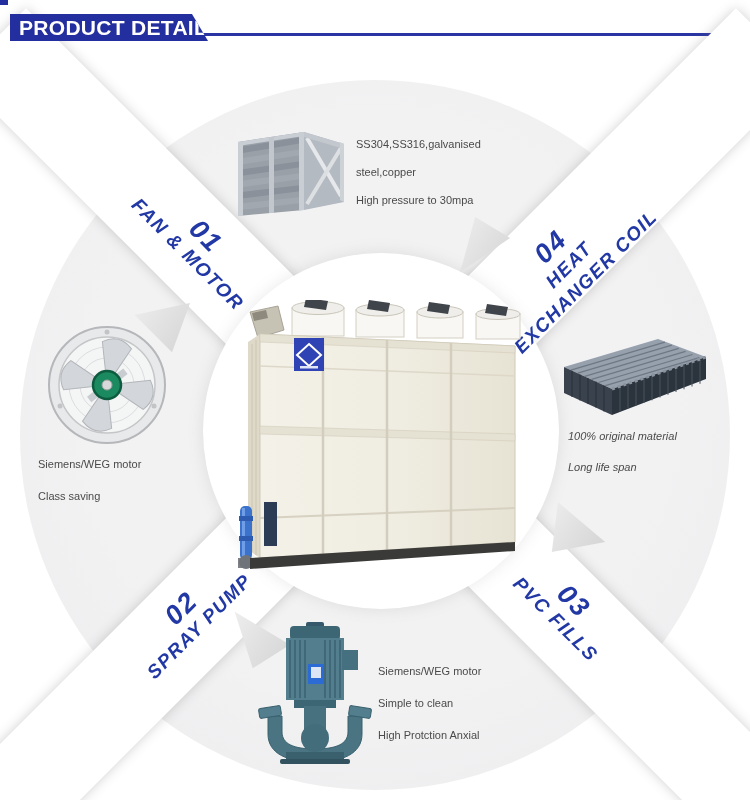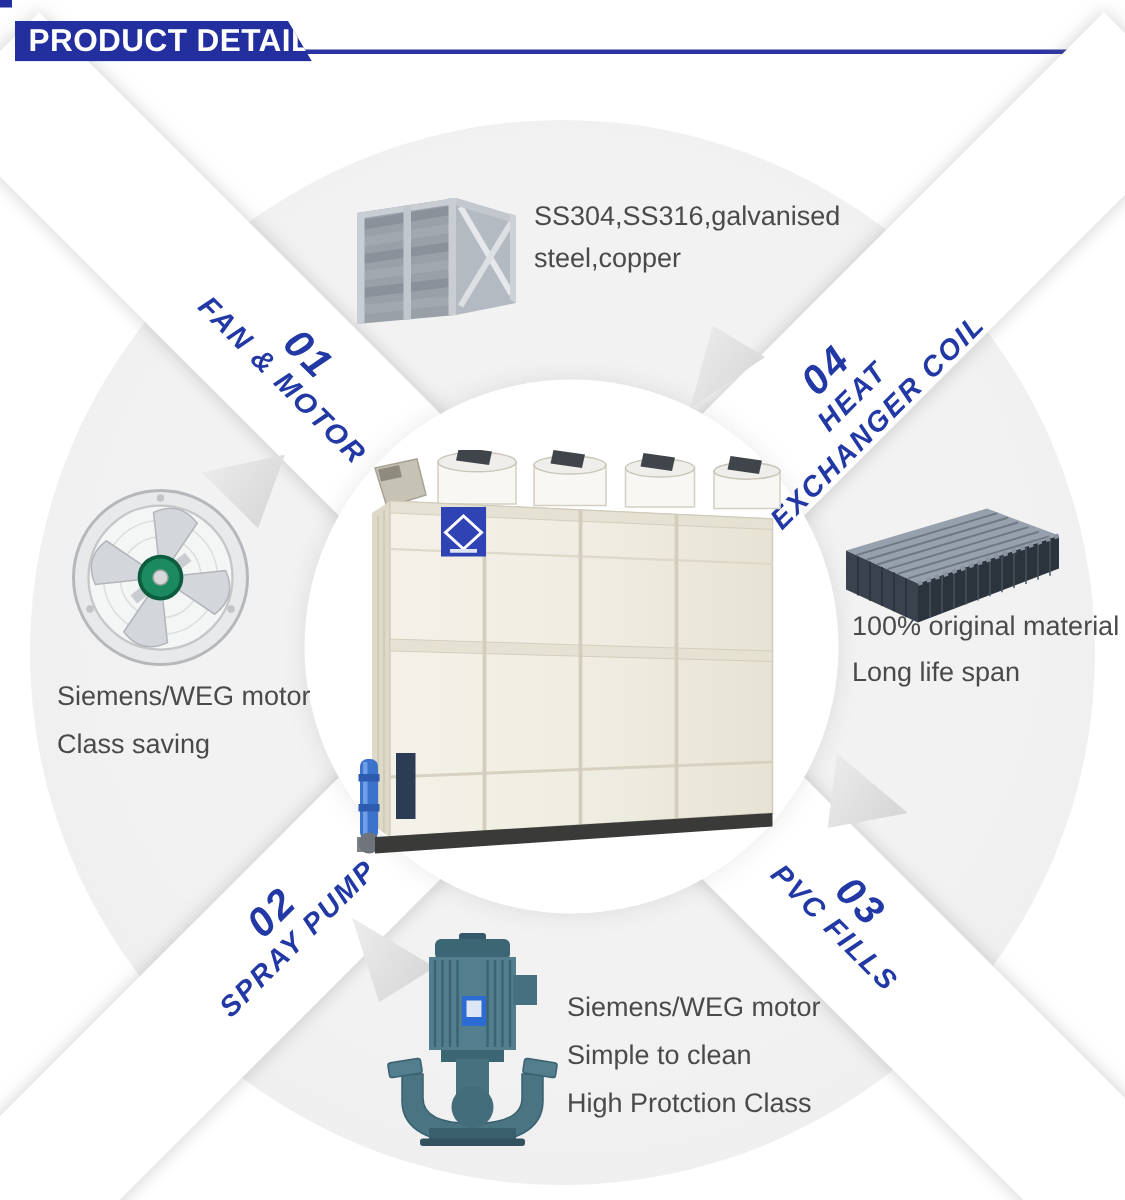--- a/index.html
+++ b/index.html
@@ -36,24 +36,24 @@
   .label-block{position:absolute;z-index:4;text-align:center;color:#2239A5;font-weight:700;
                font-style:italic;white-space:nowrap;}
   .label-block .num{display:block;font-size:27px;line-height:27px;letter-spacing:2px;}
   .label-block .nm{display:block;font-size:19px;line-height:24px;letter-spacing:1.5px;}
   .lb-01{left:197px;top:245px;transform:translate(-50%,-50%) rotate(45deg);}
   .lb-04{left:568px;top:264px;transform:translate(-50%,-50%) rotate(-45deg);}
   .lb-02{left:190px;top:617px;transform:translate(-50%,-50%) rotate(-45deg);}
   .lb-03{left:565px;top:610px;transform:translate(-50%,-50%) rotate(45deg);}
 
   
-  .features{position:absolute;z-index:4;color:#4A4A4A;font-size:18px;}
+  .features{position:absolute;z-index:4;color:#4A4A4A;font-size:11px;}
   .features div{white-space:nowrap;}
   .feat-top{left:356px;top:130px;line-height:28px;}
-  .feat-right{left:568px;top:402px;line-height:31px;}
+  .feat-right{left:568px;top:421px;line-height:31px;font-style:italic;}
   .feat-left{left:38px;top:448px;line-height:32px;}
   .feat-bottom{left:378px;top:655px;line-height:32px;}
 
   
   .photo{position:absolute;z-index:4;line-height:0;}
   .ph-coil{left:232px;top:126px;}
   .ph-fan{left:46px;top:324px;}
   .ph-fills{left:558px;top:333px;}
   .ph-pump{left:258px;top:622px;}
   .ph-tower{left:238px;top:300px;z-index:5;}
@@ -93,33 +93,34 @@
     <span class="nm">SPRAY PUMP</span>
   </div>
   <div class="label-block lb-03">
     <span class="num">03</span>
     <span class="nm">PVC FILLS</span>
   </div>
 
   <div class="features feat-top">
     <div>SS304,SS316,galvanised</div>
     <div>steel,copper</div>
+    <div>High pressure to 30mpa</div>
   </div>
   <div class="features feat-right">
     <div>100% original material</div>
     <div>Long life span</div>
   </div>
   <div class="features feat-left">
     <div>Siemens/WEG motor</div>
     <div>Class saving</div>
   </div>
   <div class="features feat-bottom">
     <div>Siemens/WEG motor</div>
     <div>Simple to clean</div>
-    <div>High Protction Class</div>
+    <div>High Protction Anxial</div>
   </div>
 
   <div class="photo ph-coil">
     <svg width="118" height="92" viewBox="0 0 118 92">
       <polygon points="72,6 112,18 112,76 72,84" fill="#b4bac1"></polygon>
       <line x1="75" y1="12" x2="109" y2="70" stroke="#e6e8eb" stroke-width="4"></line>
       <line x1="109" y1="22" x2="75" y2="78" stroke="#dde0e3" stroke-width="4"></line>
       <polygon points="72,6 112,18 112,23 72,11" fill="#c2c8ce"></polygon>
       <polygon points="108,16 112,18 112,76 108,74" fill="#cdd2d7"></polygon>
       <polygon points="6,16 72,6 72,84 6,90" fill="#99a0a8"></polygon>

